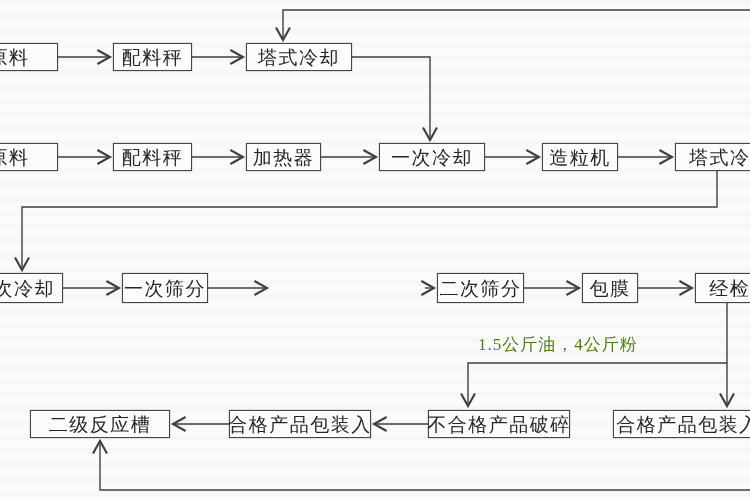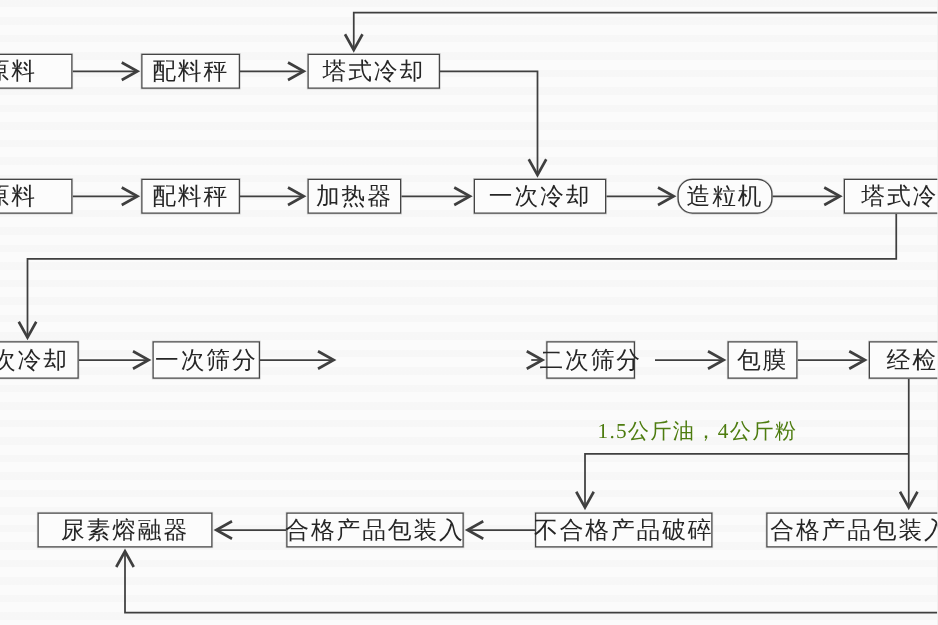--- a/index.html
+++ b/index.html
@@ -77,29 +77,29 @@
   </svg>
 
   <div class="node" style="left:-40px;top:43px;width:98px;height:28px;">原料</div>
   <div class="node" style="left:113px;top:43px;width:79px;height:28px;">配料秤</div>
   <div class="node" style="left:246px;top:43px;width:106px;height:28px;">塔式冷却</div>
 
   <div class="node" style="left:-40px;top:143px;width:98px;height:28px;">原料</div>
   <div class="node" style="left:113px;top:143px;width:79px;height:28px;">配料秤</div>
   <div class="node" style="left:246px;top:143px;width:75px;height:28px;">加热器</div>
   <div class="node" style="left:379px;top:143px;width:106px;height:28px;">一次冷却</div>
-  <div class="node" style="left:542px;top:143px;width:76px;height:28px;border-radius:12px;">造粒机</div>
+  <div class="node" style="left:542px;top:143px;width:76px;height:28px;">造粒机</div>
   <div class="node" style="left:675px;top:143px;width:110px;height:28px;">塔式冷却</div>
 
   <div class="node" style="left:-35px;top:273px;width:98px;height:30px;">一次冷却</div>
   <div class="node" style="left:122px;top:273px;width:86px;height:30px;">一次筛分</div>
-  <div class="node" style="left:437px;top:273px;width:71px;height:30px;">二次筛分</div>
+  <div class="node" style="left:437px;top:273px;width:87px;height:30px;">二次筛分</div>
   <div class="node" style="left:582px;top:273px;width:56px;height:30px;">包膜</div>
   <div class="node" style="left:695px;top:273px;width:90px;height:30px;">经检验</div>
 
   <div class="annotation" style="left:478px;top:336px;">1.5公斤油，4公斤粉</div>
 
-  <div class="node" style="left:30px;top:410px;width:140px;height:28px;">尿素熔融器</div>
+  <div class="node" style="left:30px;top:410px;width:140px;height:28px;">二级反应槽</div>
   <div class="node" style="left:229px;top:410px;width:142px;height:28px;">合格产品包装入</div>
   <div class="node" style="left:428px;top:410px;width:142px;height:28px;">不合格产品破碎</div>
   <div class="node" style="left:613px;top:410px;width:150px;height:28px;">合格产品包装入</div>
 
 </div>
 
 </body></html>

